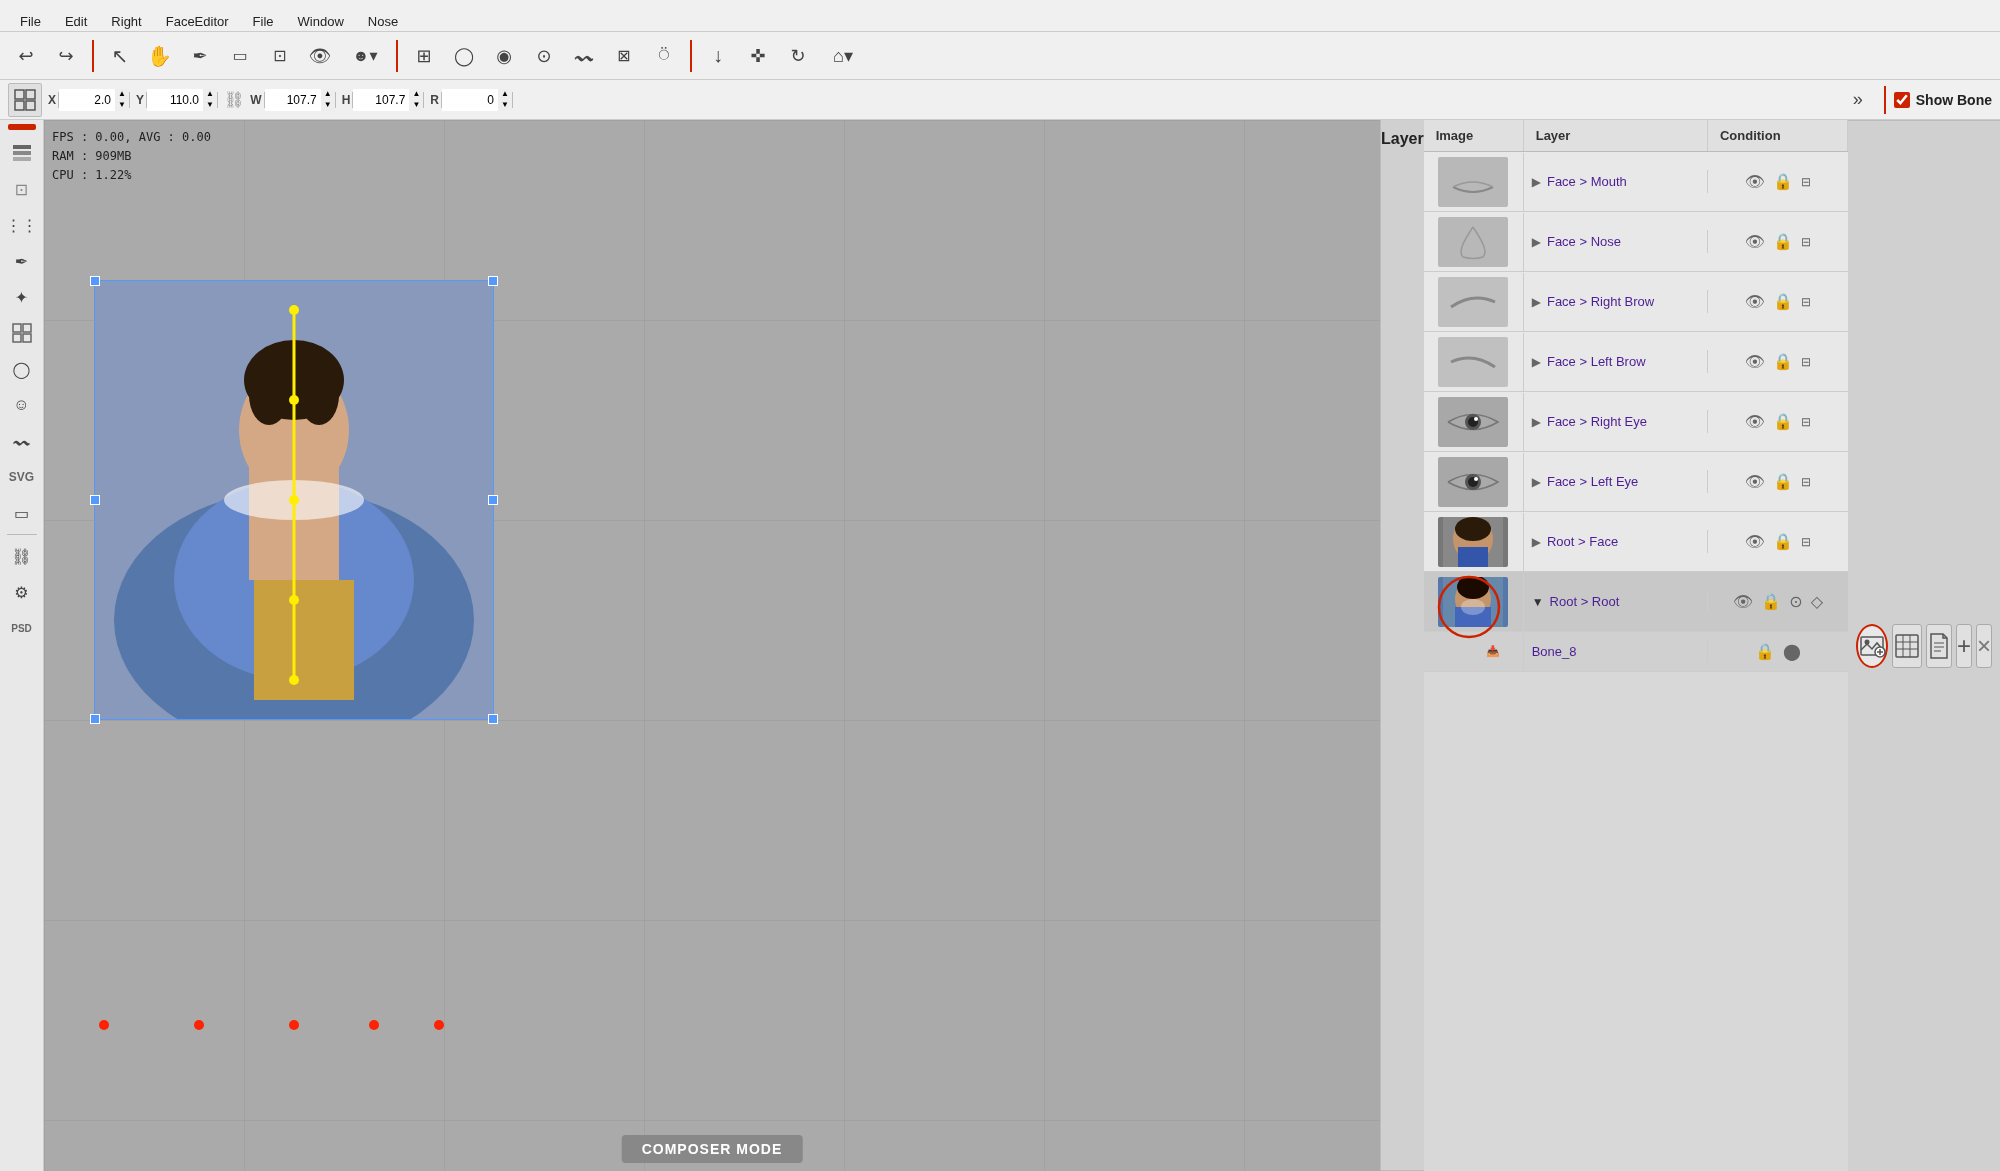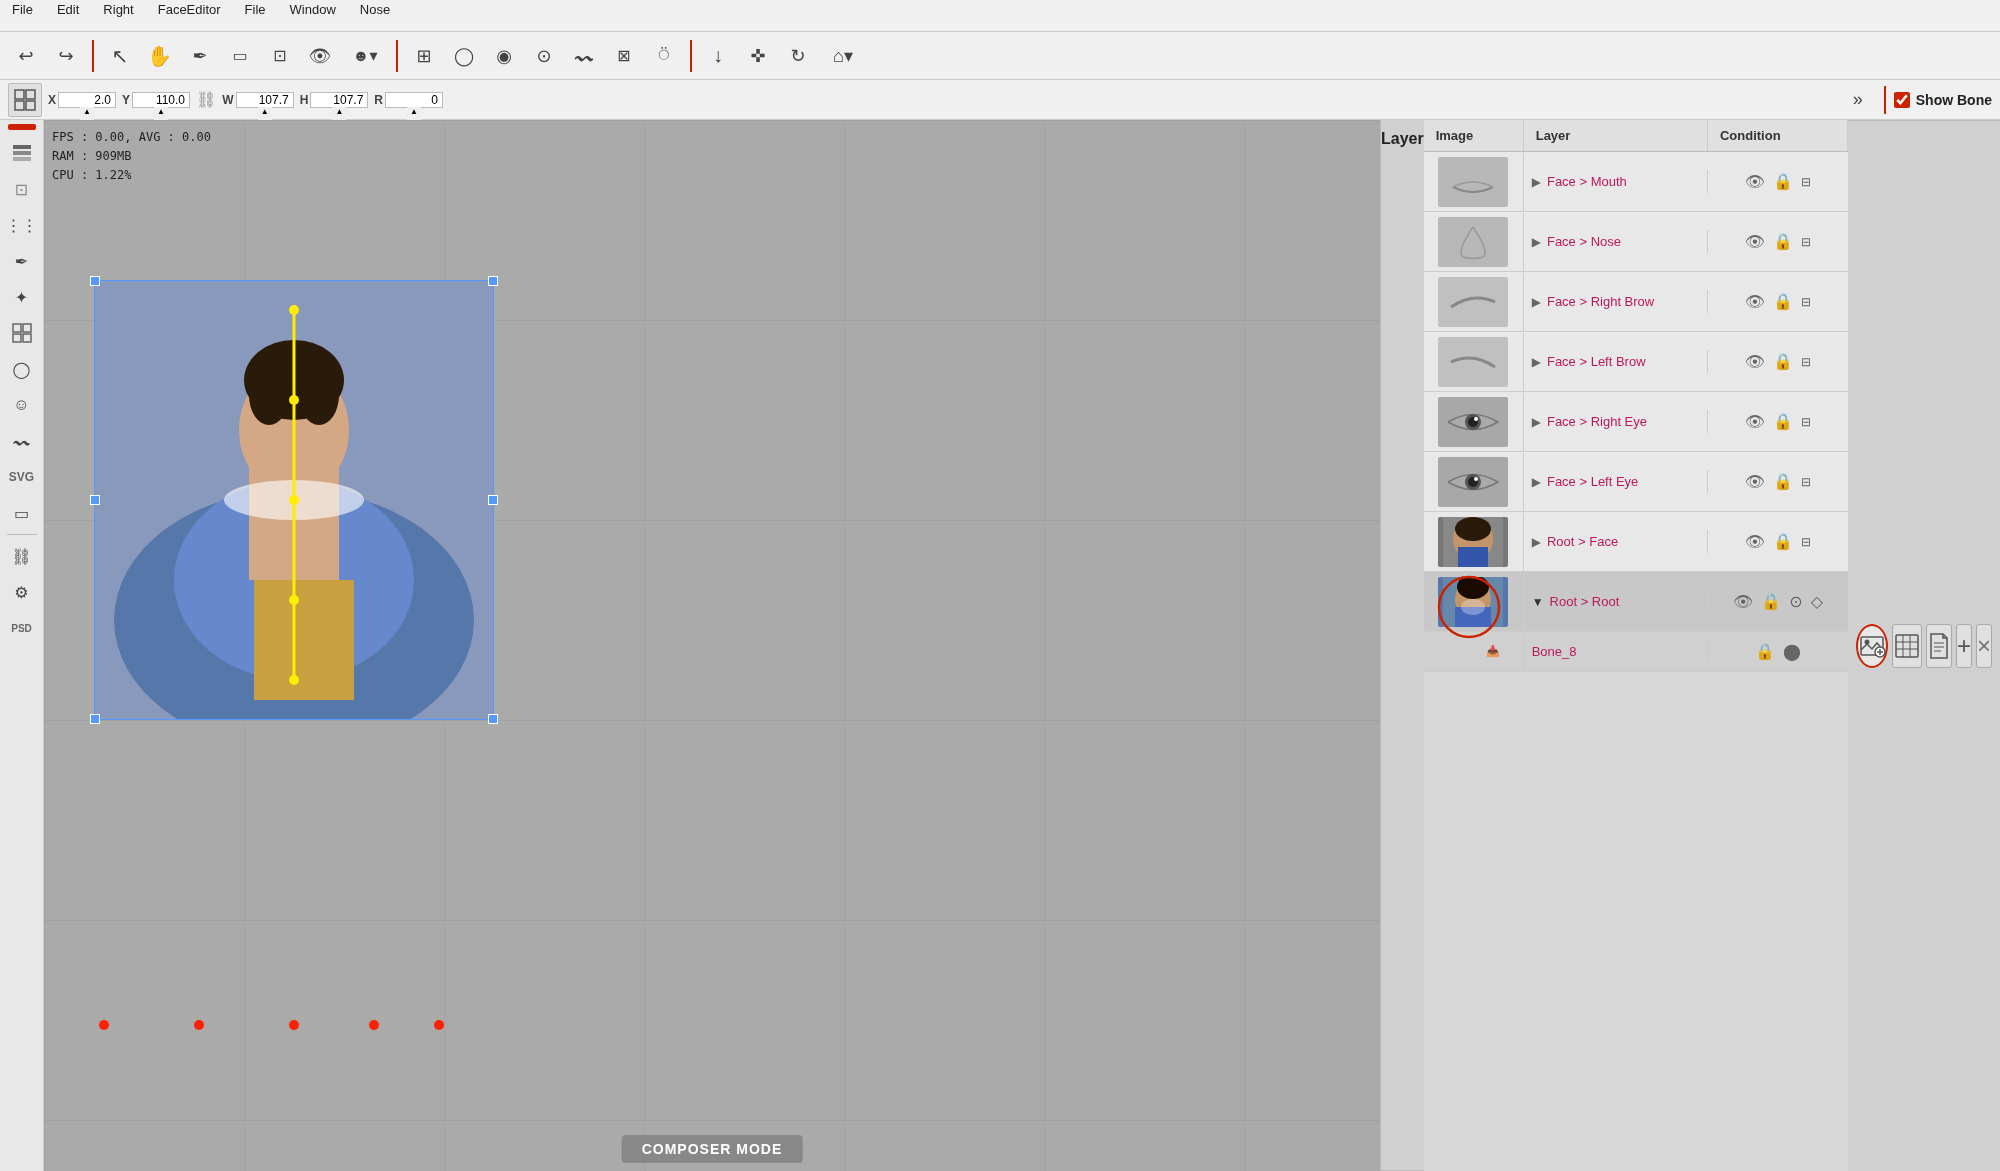--- a/index.html
+++ b/index.html
@@ -1,21 +1,21 @@
 <!DOCTYPE html>
 <html><head>
   <meta charset="utf-8">
   <style>
     * { box-sizing: border-box; margin: 0; padding: 0; }
     body { font-family: Arial, sans-serif; font-size: 12px; background: #c8c8c8; overflow: hidden; width: 2000px; height: 1171px; }
 
     
     .menubar {
-      display: flex; align-items: flex-start; background: #f0f0f0; height: 32px;
-      border-bottom: 1px solid #ccc; padding: 0 8px; gap: 16px;
+      display: flex; align-items: flex-end; background: #f0f0f0; height: 32px;
+      border-bottom: 1px solid #ccc; padding: 0 16px; gap: 16px;
     }
     .menubar-item { font-size: 13px; cursor: pointer; color: #222; padding: 2px 4px; }
 
     
     .toolbar {
       display: flex; align-items: center; background: #f0f0f0; height: 48px;
       border-bottom: 1px solid #ccc; padding: 0 8px; gap: 4px;
     }
     .toolbar-btn {
       width: 36px; height: 36px; display: flex; align-items: center; justify-content: center;
@@ -27,21 +27,21 @@
     .secondary-toolbar {
       display: flex; align-items: center; background: #f0f0f0; height: 40px;
       border-bottom: 1px solid #ccc; padding: 0 8px; gap: 6px;
     }
     .grid-icon-btn {
       width: 34px; height: 34px; display: flex; align-items: center; justify-content: center;
       background: #e0e0e0; border: 1px solid #bbb; cursor: pointer; border-radius: 2px;
     }
     .field-group { display: flex; align-items: center; gap: 2px; }
     .field-label { font-size: 12px; color: #444; font-weight: bold; }
-    .field-input-wrap { display: flex; align-items: center; border: 1px solid #bbb; background: #fff; height: 16px; flex-direction: column; }
+    .field-input-wrap { display: flex; align-items: center; border: 1px solid #bbb; background: #fff; height: 16px; }
     .field-input { width: 56px; height: 22px; border: none; outline: none; font-size: 12px; text-align: right; padding: 0 4px; }
     .field-spin { display: flex; flex-direction: column; }
     .field-spin-btn { width: 14px; height: 11px; font-size: 8px; cursor: pointer; background: #eee; border: none; display: flex; align-items: center; justify-content: center; line-height: 1; }
     .secondary-toolbar-right { margin-left: auto; display: flex; align-items: center; gap: 8px; }
     .show-bone-label { display: flex; align-items: center; gap: 6px; font-size: 14px; font-weight: bold; color: #222; }
     .show-bone-check { width: 16px; height: 16px; accent-color: #cc2200; }
 
     
     .main-layout { display: flex; height: calc(1171px - 32px - 48px - 40px); }
 
@@ -124,21 +124,21 @@
     }
     .thumb-img {
       width: 70px; height: 50px; background: #b8b8b8; border-radius: 2px;
       display: flex; align-items: center; justify-content: center; overflow: hidden;
     }
     .layer-name-cell {
       display: flex; align-items: center; gap: 6px; padding: 4px 8px;
       border-right: 1px solid #ccc;
     }
     .expand-arrow { font-size: 12px; color: #666; cursor: pointer; }
-    .layer-name { font-size: 13px; color: #be185d; }
+    .layer-name { font-size: 13px; color: #4c1d95; }
     .layer-condition {
       display: flex; align-items: center; justify-content: center; gap: 8px; padding: 4px 8px;
     }
     .cond-icon { font-size: 16px; color: #666; cursor: pointer; }
 
     
     .panel-bottom {
       display: flex; align-items: center; gap: 4px; padding: 8px; background: #d0d0d0;
       border-top: 1px solid #bbb; justify-content: space-between;
     }

